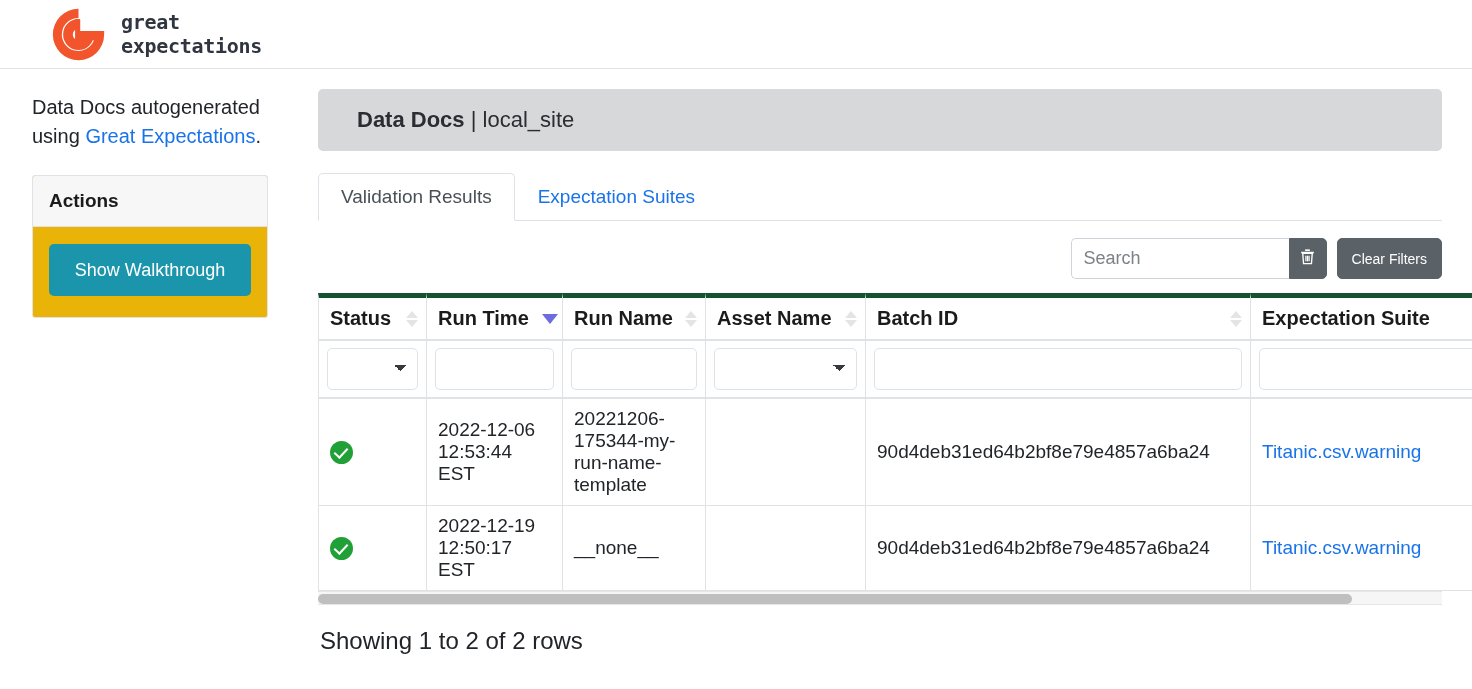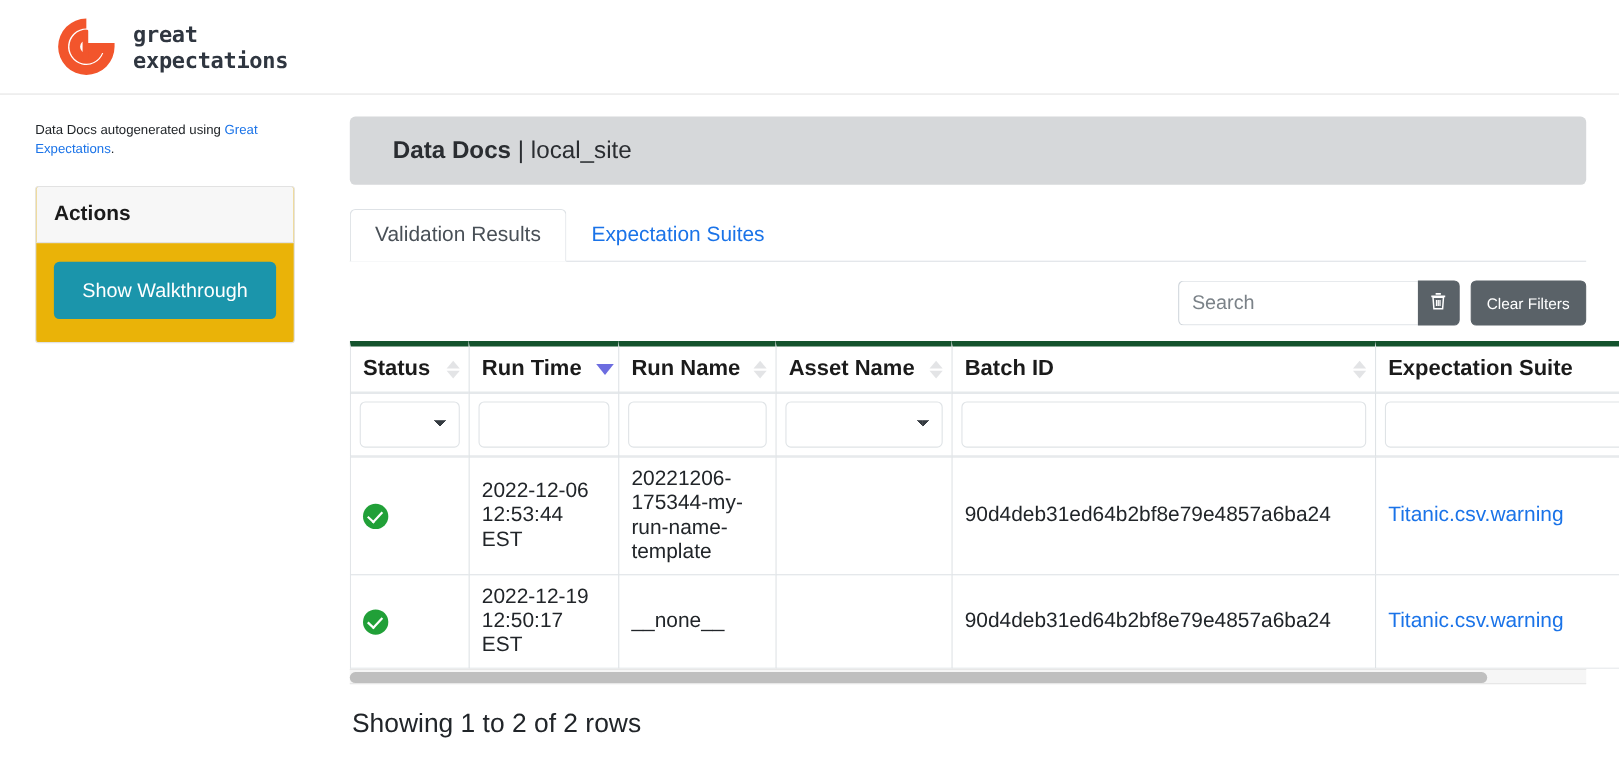--- a/index.html
+++ b/index.html
@@ -7,21 +7,21 @@
     margin: 0; padding: 0;
     width: 1472px; height: 689px;
     background: #ffffff;
     font-family: "Liberation Sans", sans-serif;
     color: #212529;
     overflow: hidden;
   }
 
   
   .topbar {
-    height: 86px;
+    height: 69px;
     border-bottom: 1px solid #e3e3e3;
     display: flex;
     align-items: center;
     padding-left: 50px;
   }
   .brand { display: flex; align-items: center; gap: 14px; }
   .brand-logo { width: 57px; height: 57px; flex: 0 0 57px; }
   .brand-text {
     font-family: "DejaVu Sans Mono", monospace;
     font-weight: bold;
@@ -35,21 +35,21 @@
   .content {
     display: flex;
     padding: 0;
   }
   .sidebar {
     width: 288px;
     flex: 0 0 288px;
     padding: 24px 20px 0 32px;
   }
   .intro {
-    font-size: 12px;
+    font-size: 20px;
     line-height: 1.45;
     color: #212529;
     margin: 0 0 24px 0;
   }
   .intro a { color: #1a73e8; text-decoration: none; }
 
   .panel {
     border: 1px solid #e2e2e2;
     border-radius: 3px;
     background: #eab308;

